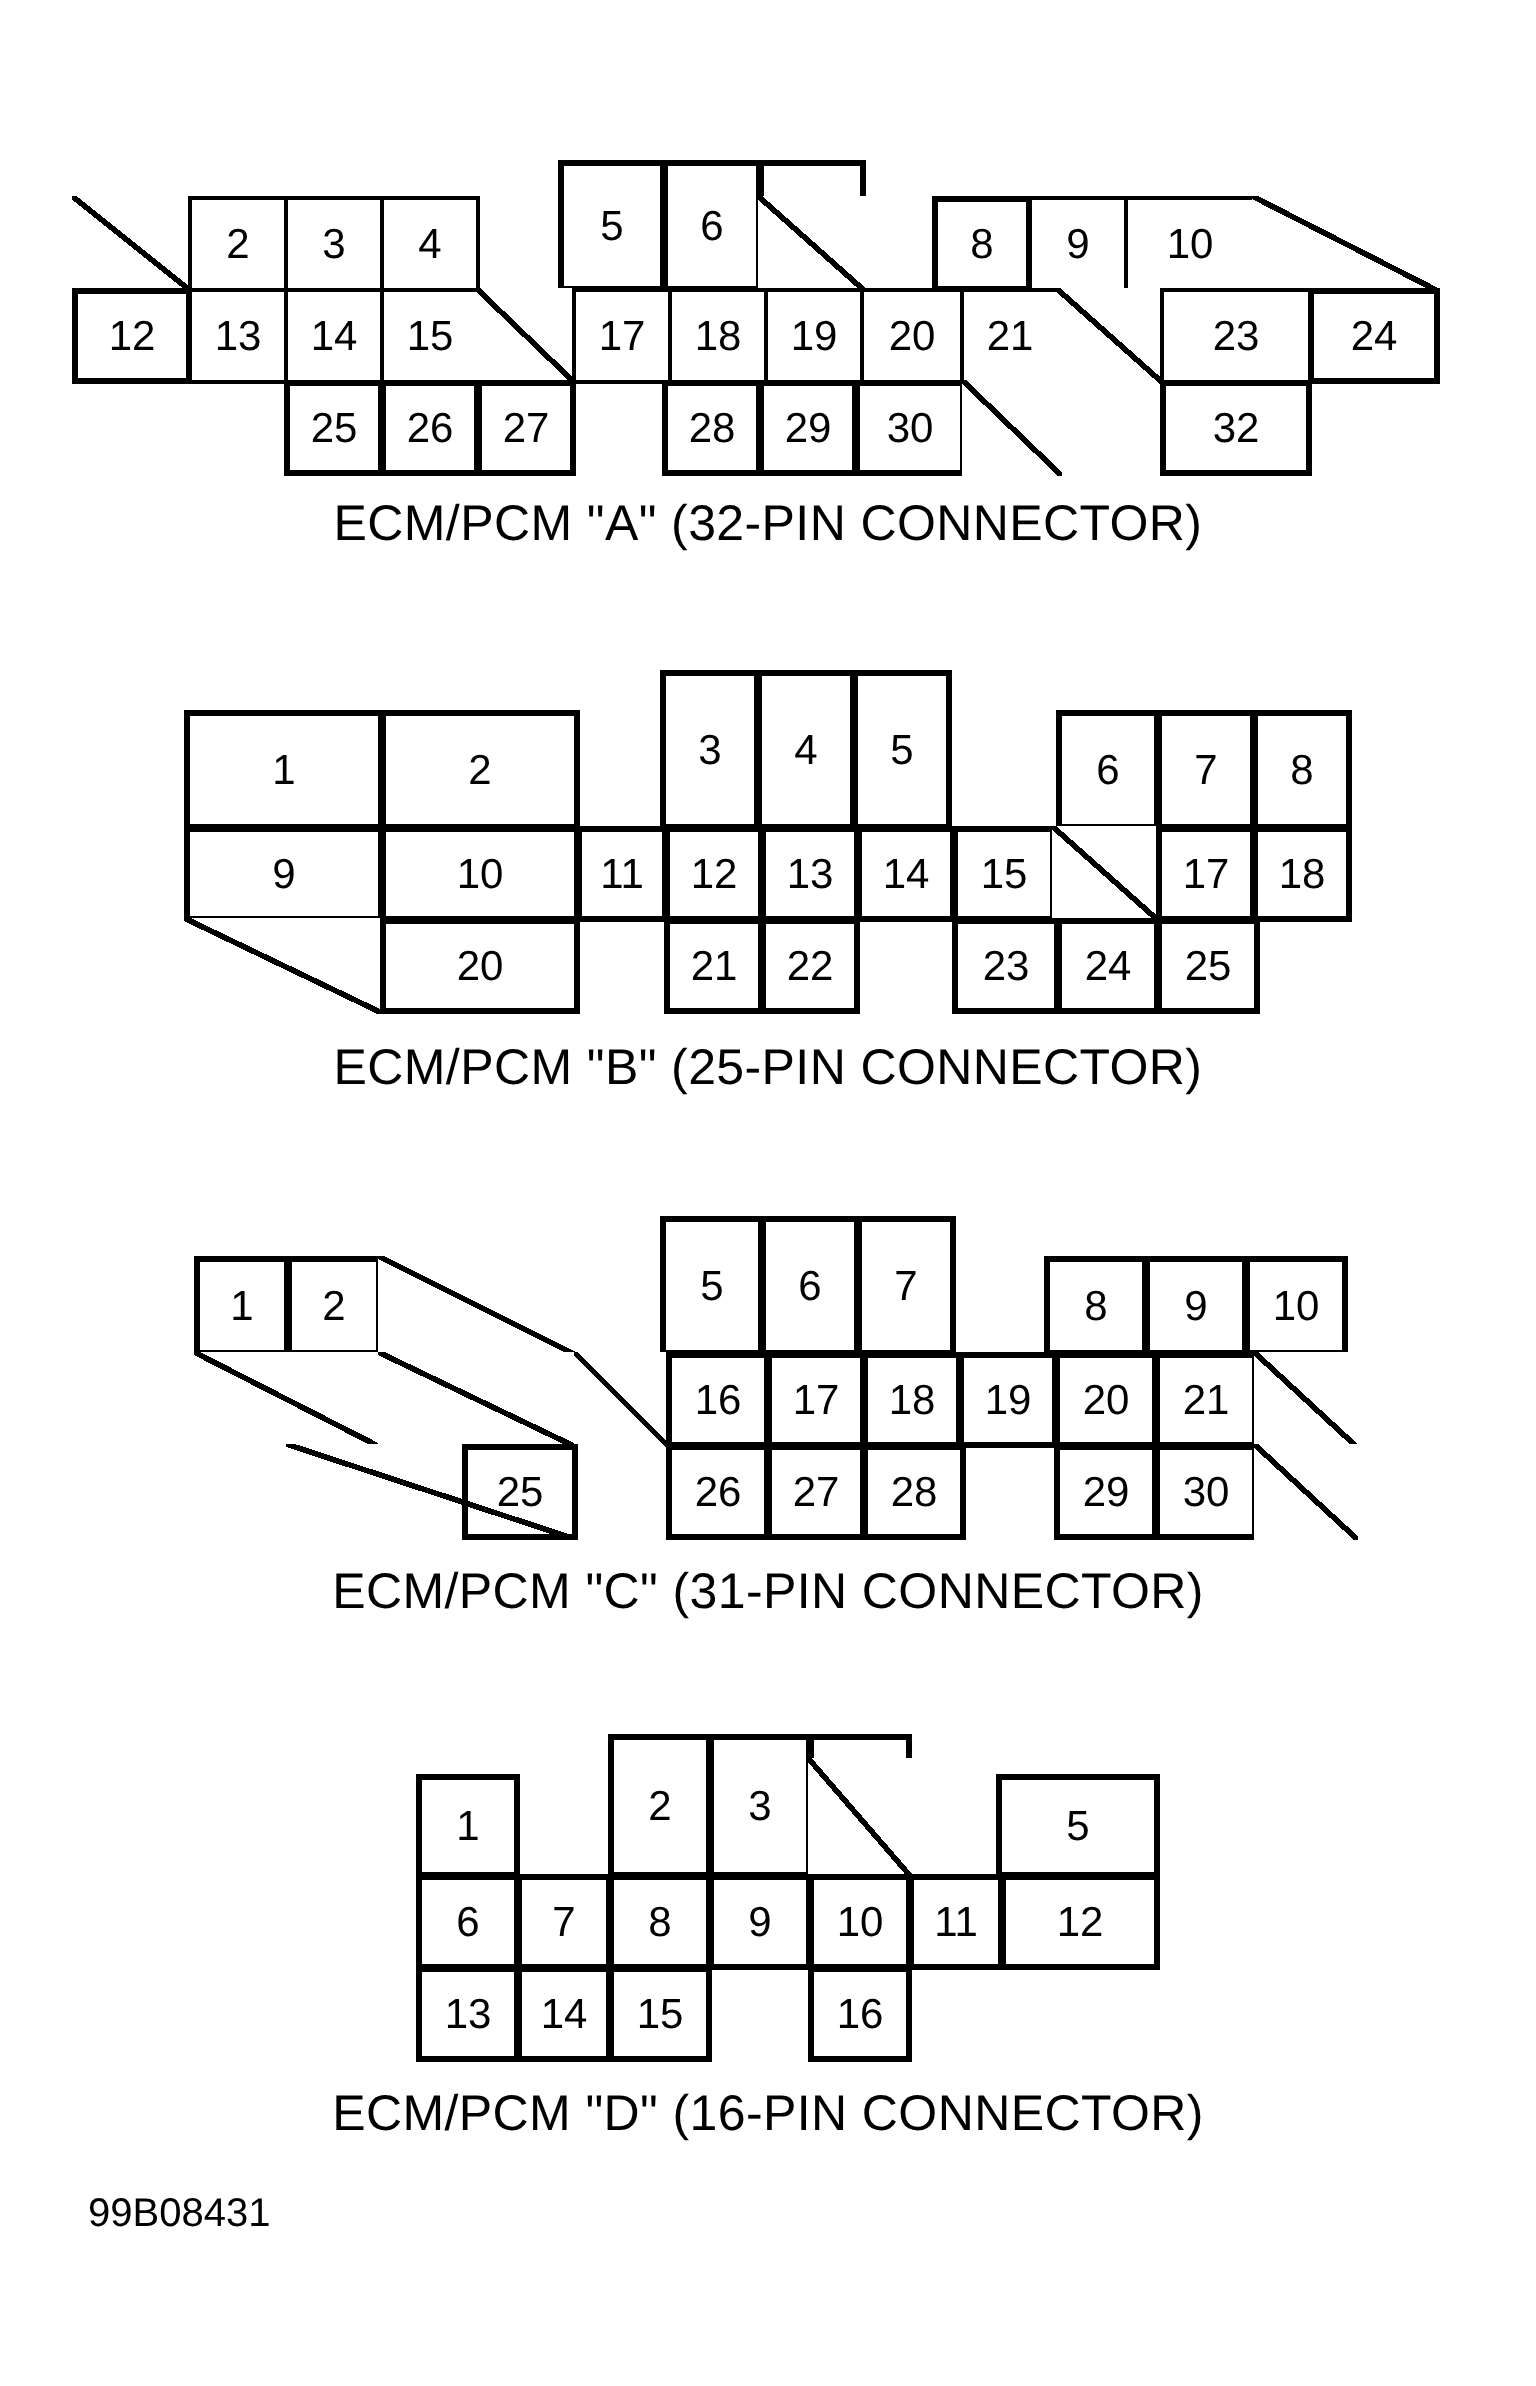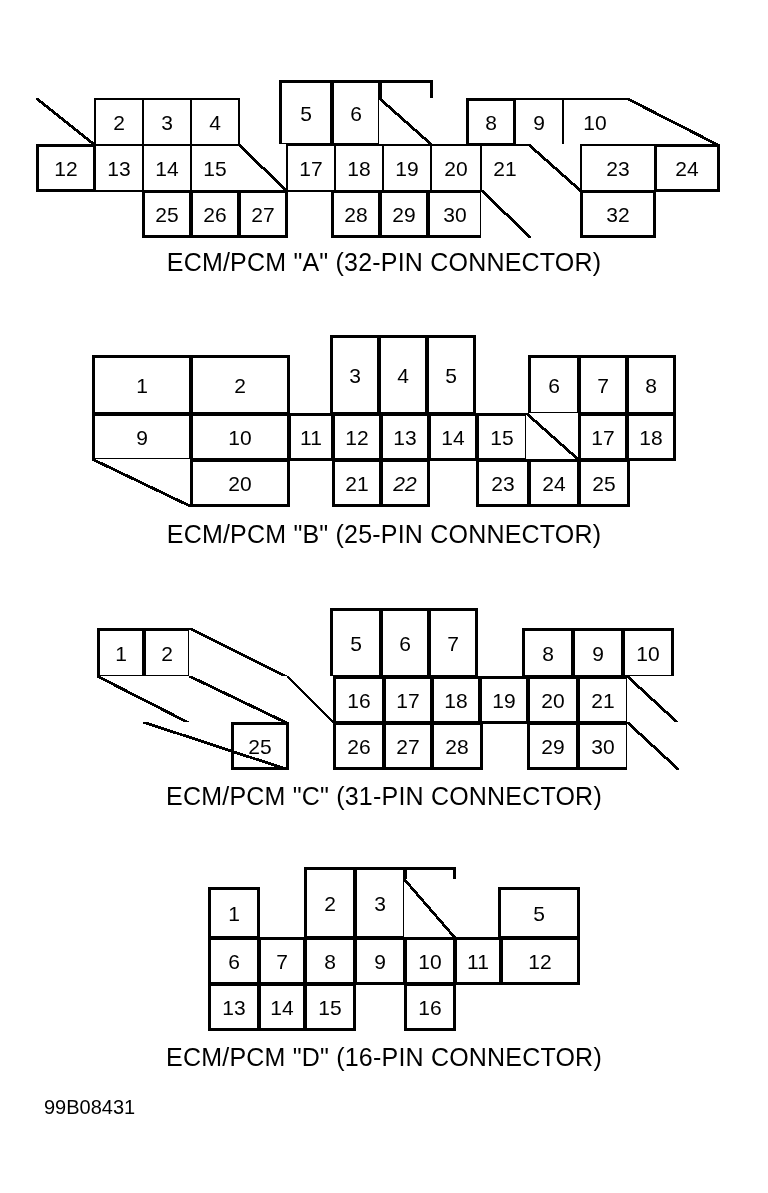--- a/index.html
+++ b/index.html
@@ -143,21 +143,21 @@
       <div class="cell thick" style="left:476px; top:78px;  width:52px;  height:48px;">15</div>
       <div class="cell thick" style="left:526px; top:78px;  width:54px;  height:48px;"></div>
       <div class="cell slash" style="left:526px; top:78px;  width:54px;  height:48px; border:none;"></div>
       <div class="cell thick" style="left:578px; top:78px;  width:50px;  height:48px;">17</div>
       <div class="cell thick" style="left:626px; top:78px;  width:50px;  height:48px;">18</div>
 
       <div class="cell thick" style="left:92px;  top:124px; width:100px; height:48px;"></div>
       <div class="cell slash" style="left:92px;  top:124px; width:100px; height:48px; border:none;"></div>
       <div class="cell thick" style="left:190px; top:124px; width:100px; height:48px;">20</div>
       <div class="cell thick" style="left:332px; top:124px; width:50px;  height:48px;">21</div>
-      <div class="cell thick" style="left:380px; top:124px; width:50px;  height:48px;font-style:italic;">22</div>
+      <div class="cell thick" style="left:380px; top:124px; width:50px;  height:48px;">22</div>
       <div class="cell thick" style="left:476px; top:124px; width:54px;  height:48px;">23</div>
       <div class="cell thick" style="left:528px; top:124px; width:52px;  height:48px;">24</div>
       <div class="cell thick" style="left:578px; top:124px; width:52px;  height:48px;">25</div>
     </div>
     <div class="caption" style="top:185px;">ECM/PCM "B" (25-PIN CONNECTOR)</div>
   </div>
 
   <div class="connector-block" style="top:600px;">
     <div class="connector-figure" style="height:165px;">
 

